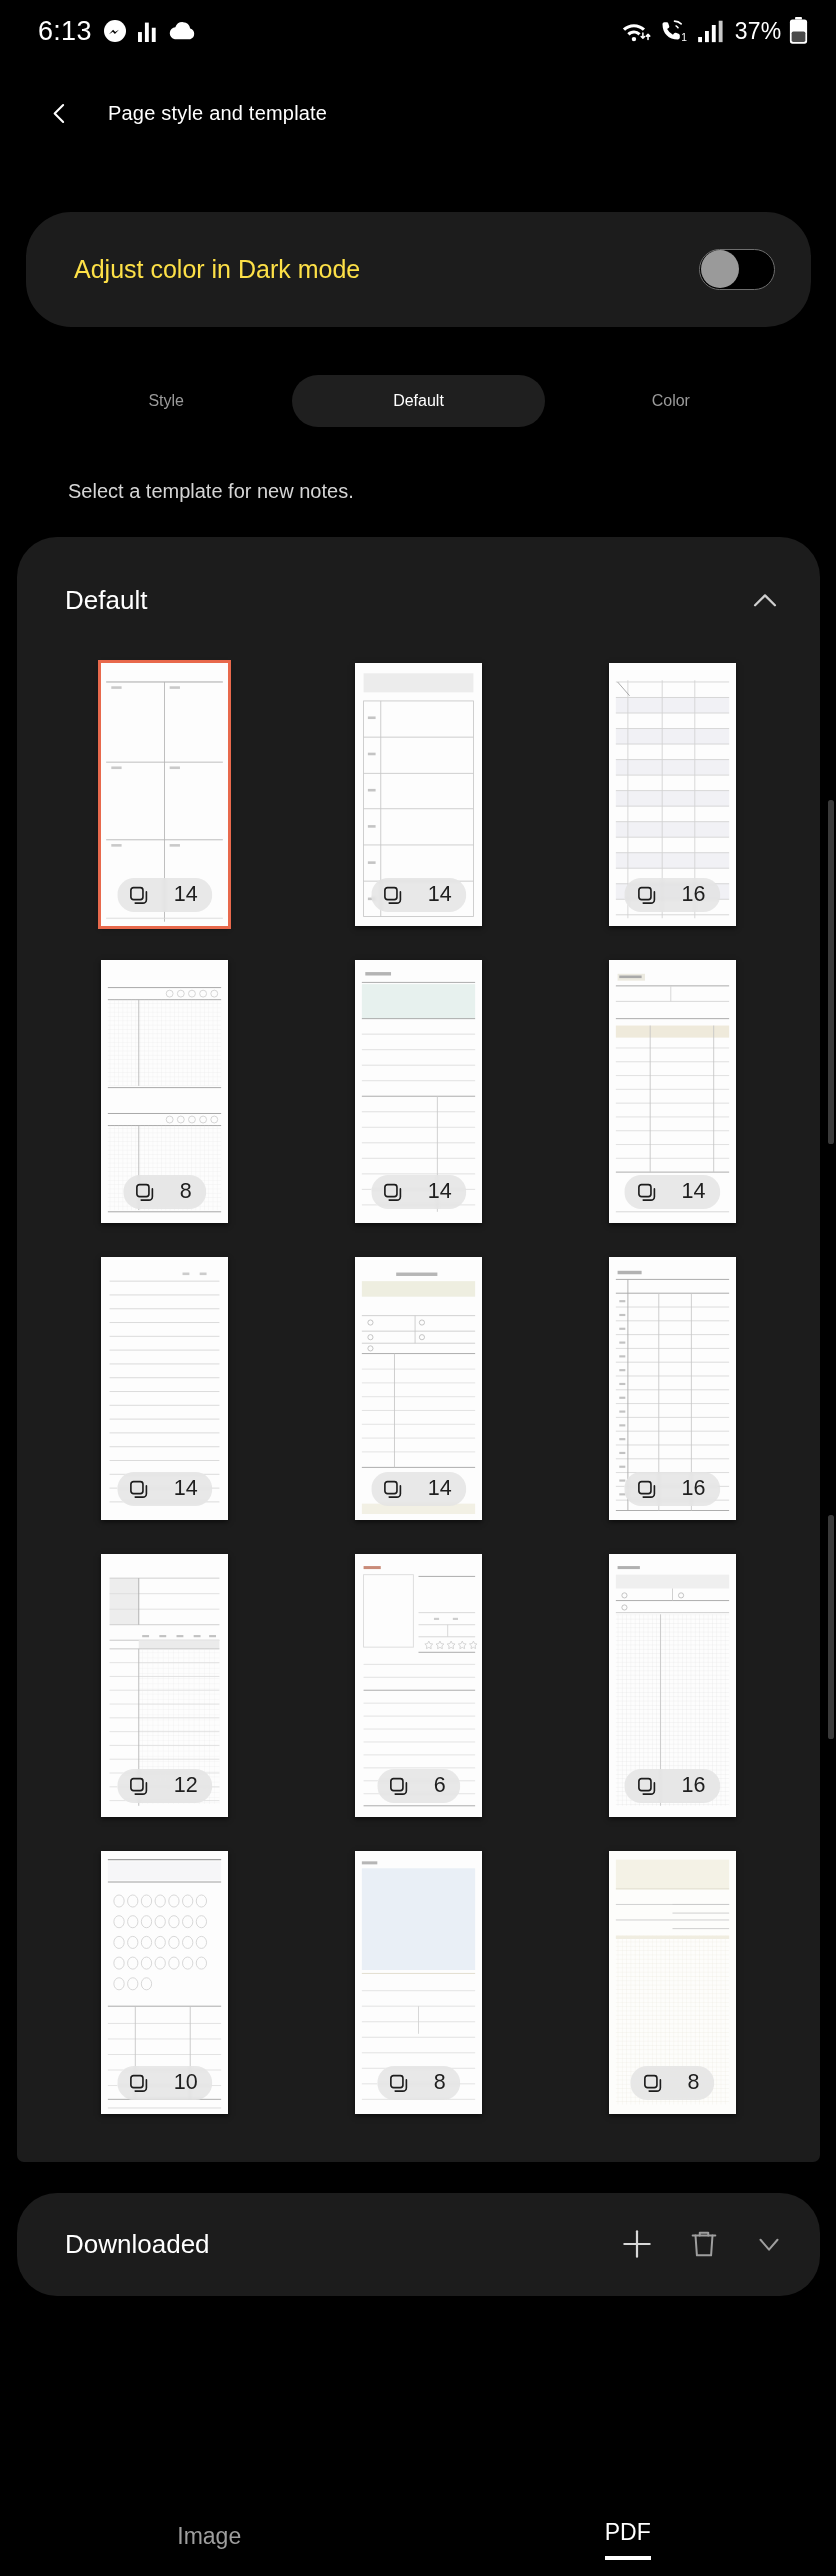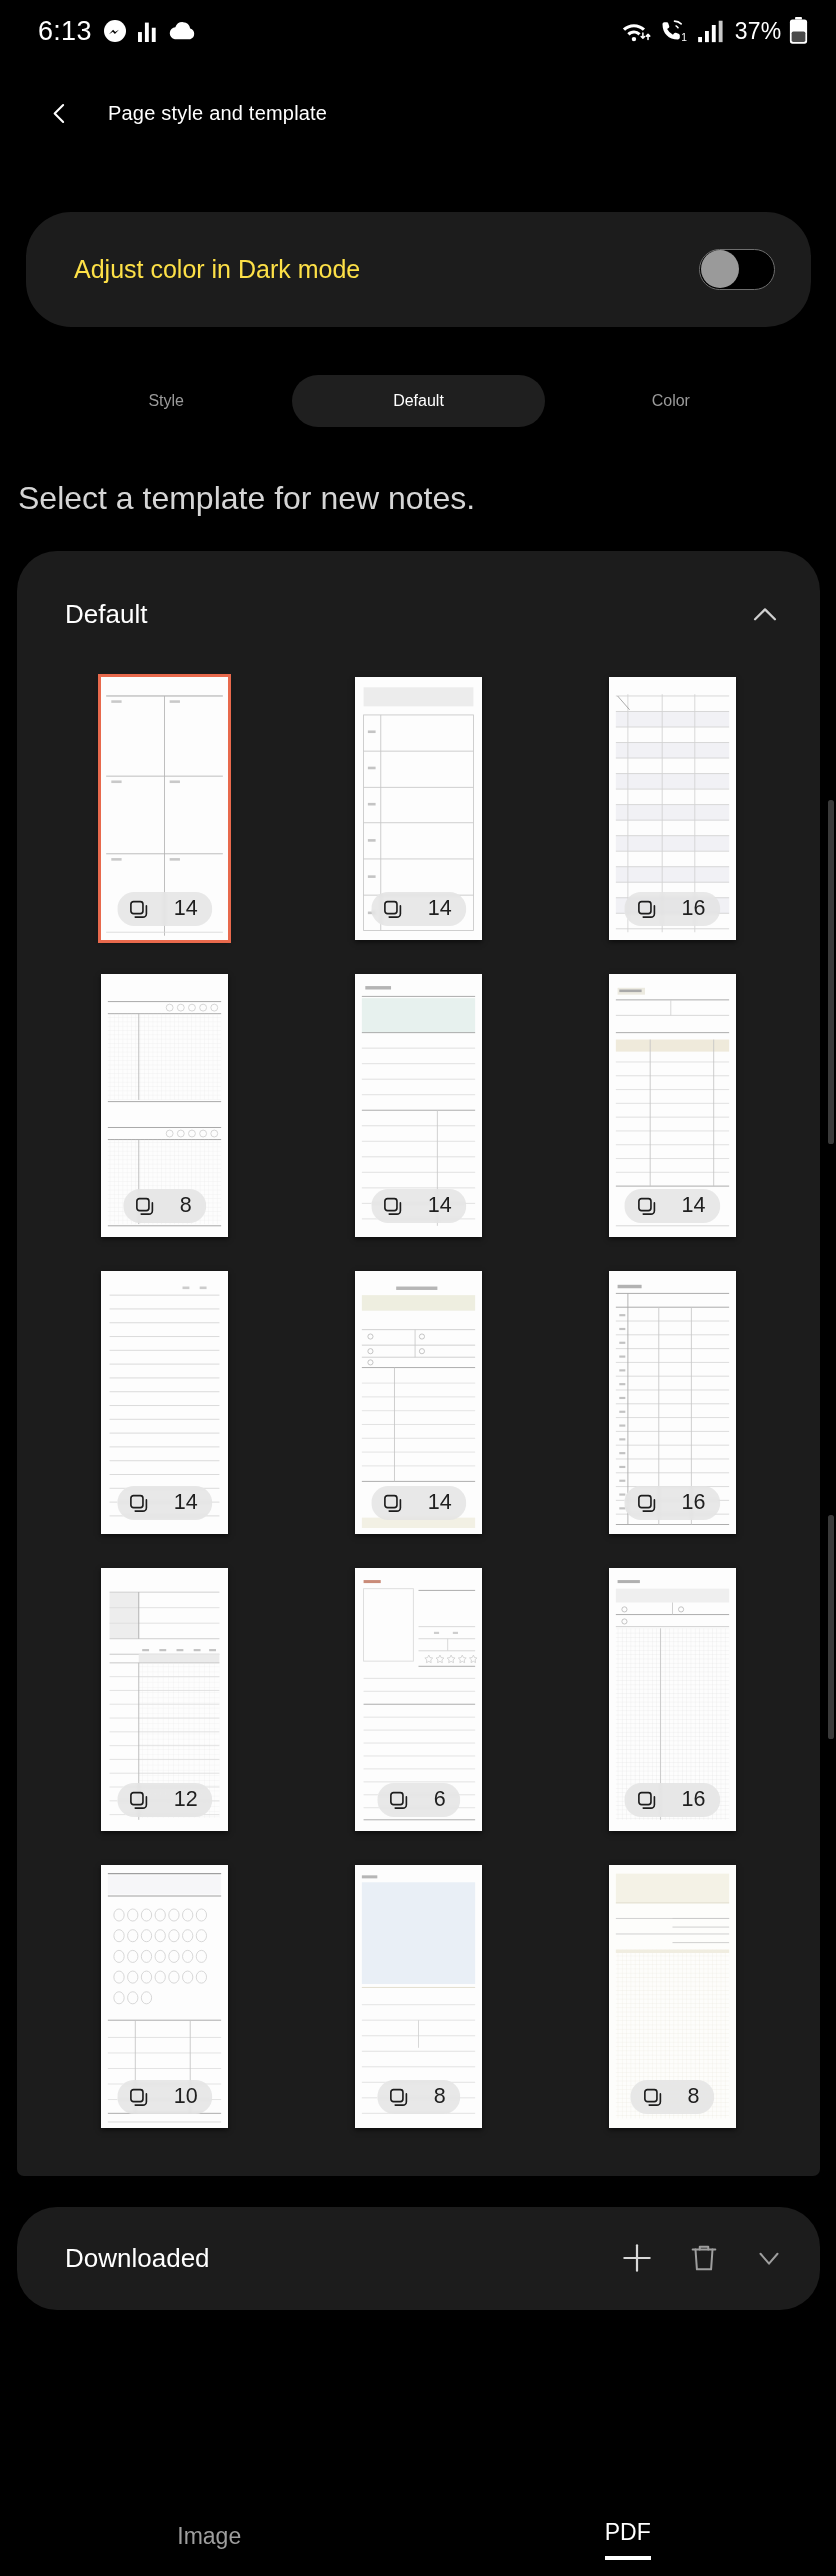--- a/index.html
+++ b/index.html
@@ -66,22 +66,22 @@
   .tab {
     flex: 1; text-align: center;
     font-size: 16px; color: #9b9b9b;
     padding: 17px 0;
     border-radius: 34px;
   }
   .tab.selected { background: #1f1f1f; color: #fff; }
 
   
   .section-hint {
-    margin: 53px 0 0 18px;
-    color: #d5d5d5; font-size: 32px;
+    margin: 53px 0 0 68px;
+    color: #d5d5d5; font-size: 20px;
   }
 
   
   .panel {
     margin: 34px 17px 0 17px;
     background: #1c1c1c;
     border-radius: 40px 40px 6.9px 6.9px;
     padding: 40px 0 48px 0;
   }
   .panel-head {

